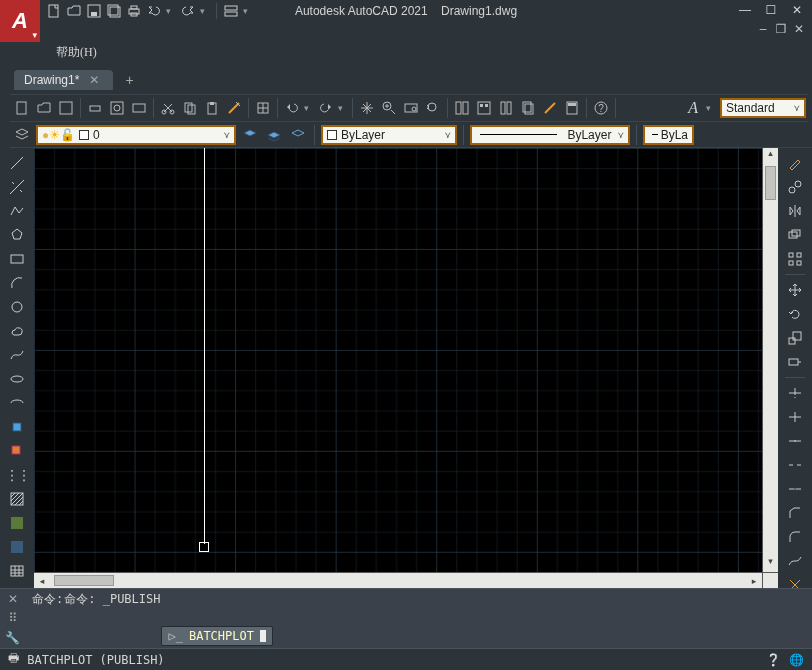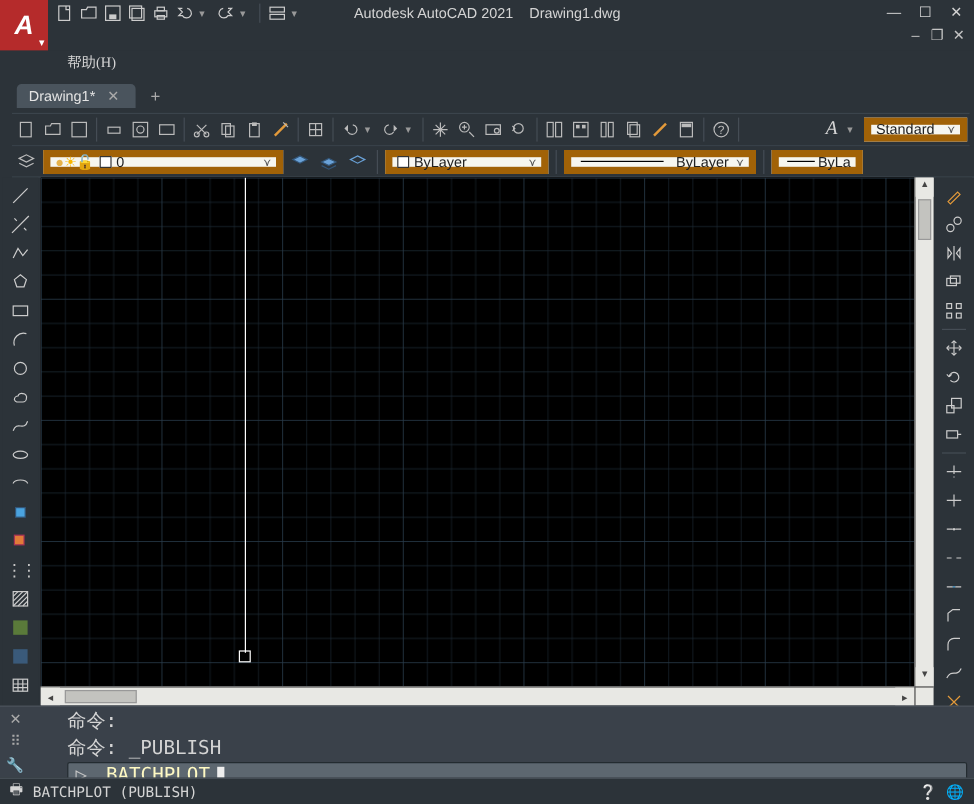--- a/index.html
+++ b/index.html
@@ -143,21 +143,21 @@
   .tb-dd { width:10px; color:#999; font-size:9px;}
   .style-combo {
     margin-left: auto;
     display: flex;
     align-items: center;
     gap: 4px;
   }
   .style-A { font: italic 16px Georgia; color:#d4d4d4; padding:0 4px;}
   .combo {
     background: #f6f6f0;
-    border: 6px solid #a16207;
+    border: 2px solid #a16207;
     color: #222;
     height: 20px;
     display: flex; align-items: center;
     padding: 4px 4px;
     font-size: 12px;
   }
   .combo .cd { margin-left:auto; font-size:9px; color:#555;}
   .style-combo .combo { width: 86px;}
 
   
@@ -171,21 +171,21 @@
     align-items: center;
     gap: 4px;
     padding: 2px 2px;
     background: #2c3339;
     border-bottom: 1px solid #3b444c;
   }
   .layer-combo { width: 200px; }
   .bylayer-combo { width: 136px; }
   .linetype-combo { width: 160px; display:flex; align-items:center; gap:6px;}
   .linetype-combo .ltline { flex:1; height:1px; background:#000; margin:0 4px;}
-  .lastcombo { width: 76px;}
+  .lastcombo { width: 51px;}
 
   
   .mainarea {
     position: absolute;
     top: 148px;
     left: 0;
     right: 0;
     bottom: 82px;
   }
   .ltoolbar, .rtoolbar {
@@ -288,26 +288,25 @@
   .cmdhandles {
     width: 26px;
     display: flex; flex-direction: column;
     align-items: center; justify-content: space-around;
     color:#aaa;
   }
   .cmdtext {
     flex: 1;
     padding: 2px 6px;
     font-family: Consolas, monospace;
-    font-size: 16px;
+    font-size: 12px;
     color: #d4d4d4;
     display: flex;
-    flex-direction: column;
+    flex-direction: row;
     gap: 1px;
-    margin-left: 24px;
   }
   .cmdline {
     margin-top: auto;
     background: #5d6770;
     border: 1px solid #232b30;
     border-radius: 2px;
     height: 20px;
     display: flex;
     align-items: center;
     padding: 0 6px;

